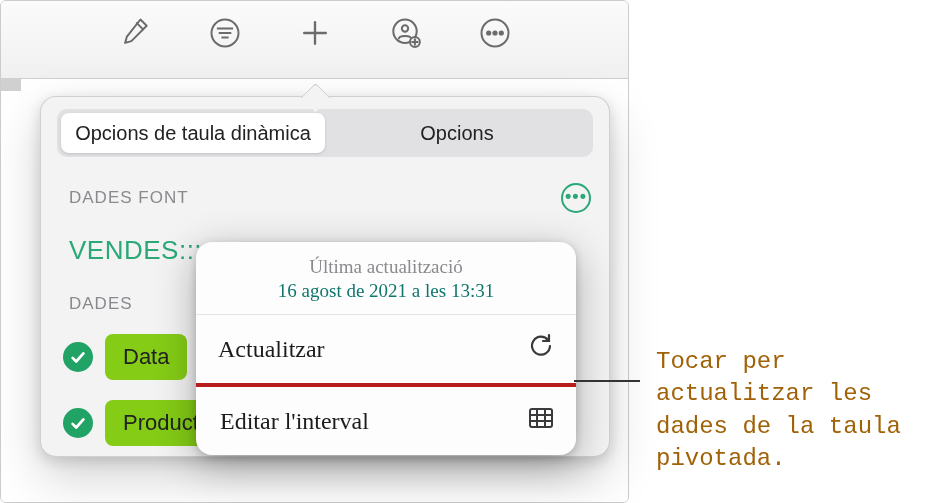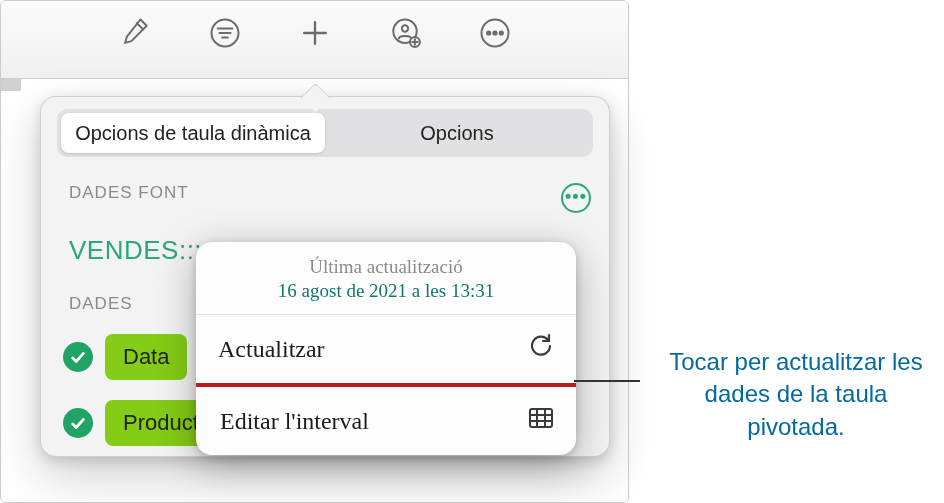--- a/index.html
+++ b/index.html
@@ -90,21 +90,21 @@
       border-radius: 8px;
       cursor: pointer;
     }
     .seg.active {
       background: #fff;
       box-shadow: 0 1px 3px rgba(0,0,0,0.15);
       font-weight: 500;
     }
     .section-header {
       display: flex;
-      align-items: flex-start;
+      align-items: center;
       justify-content: space-between;
       padding: 4px 2px 10px 12px;
     }
     .section-title {
       font-size: 17px;
       letter-spacing: 1px;
       color: #8a8a8e;
       font-weight: 400;
     }
     .more-circle {
@@ -196,23 +196,22 @@
       height: 2px;
       background: #333;
     }
     .callout-text {
       position: absolute;
       left: 656px;
       top: 346px;
       width: 280px;
       font-size: 24px;
       line-height: 1.35;
-      color: #0369a1;
-      font-family: Liberation Sans, sans-serif;
-      text-align: center;
+      color: #a16207;
+      font-family: Liberation Mono, monospace;
     }
   </style>
 </head>
 <body>
 
 <div class="outer-wrap">
 
   <div class="toolbar">
     <div class="toolbar-btn">
       <svg viewBox="0 0 40 40" fill="none" stroke="currentColor" stroke-width="2.2" stroke-linecap="round" stroke-linejoin="round">

